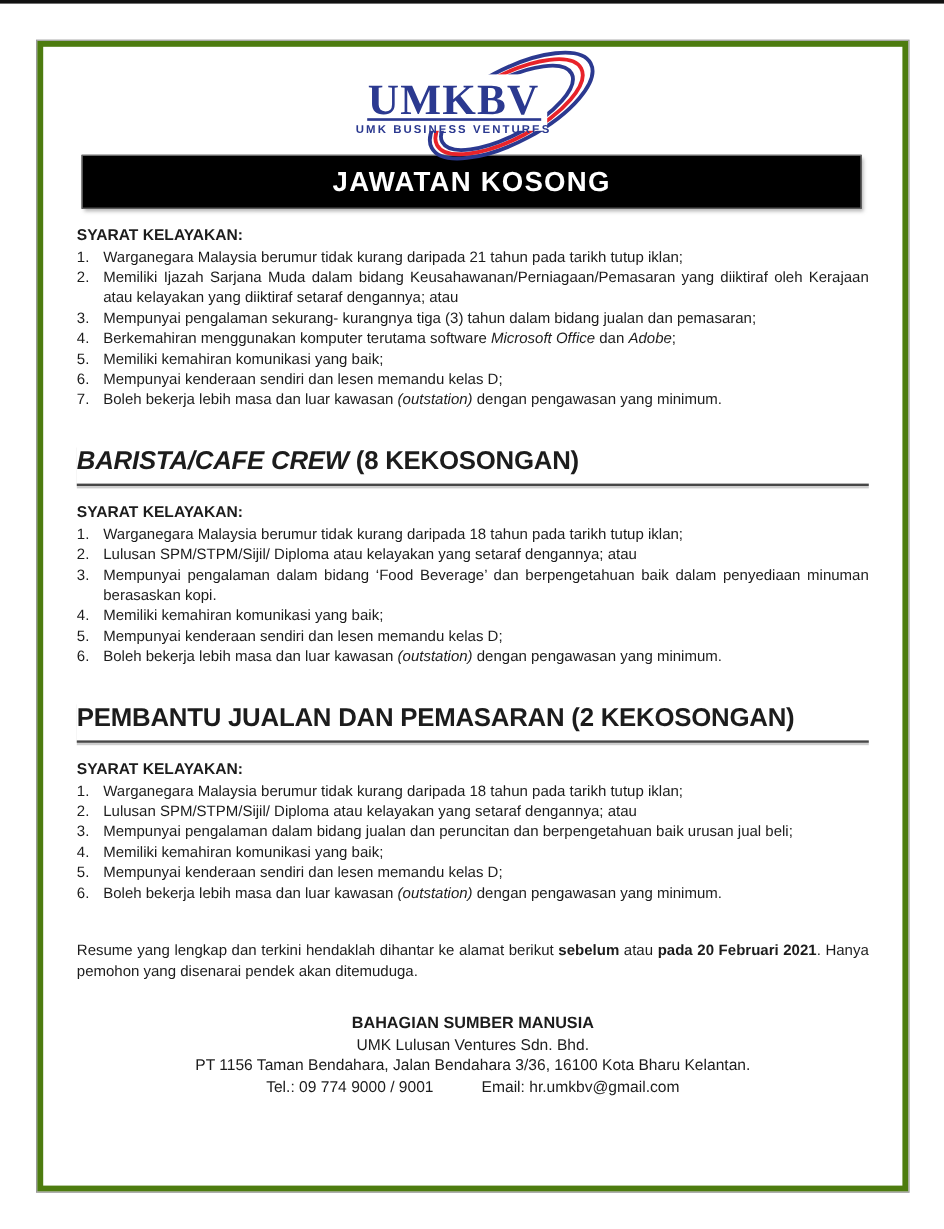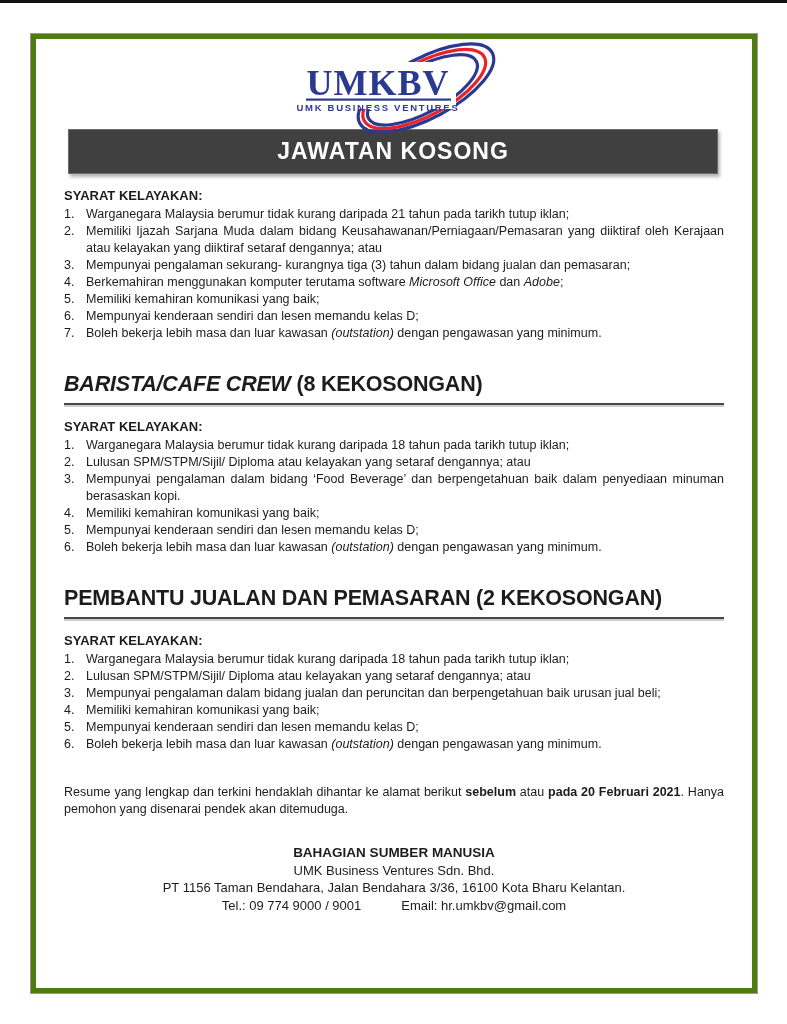--- a/index.html
+++ b/index.html
@@ -27,21 +27,21 @@
     position: absolute; left: 0; top: 0; right: 0; bottom: 0;
     padding: 0 28px;
   }
   
   .logo-wrap { margin-top: 13px; text-align: center; height: 74px; }
   .logo-wrap svg { overflow: visible; }
   
   .banner {
     margin: 3px 6px 0 4px;
     height: 43px;
-    background: #404040;
+    background: #000000;
     border: 1px solid #6b6b6b;
     box-shadow: 2px 3px 3px rgba(110,110,110,0.5);
     display: flex; align-items: center; justify-content: center;
   }
   .banner-title {
     color: #ffffff; font-weight: bold; font-size: 23px; letter-spacing: 1px;
   }
   
   .job-title {
     margin: 29px 0 0 0;
@@ -190,21 +190,21 @@
               <div class="item-text"><span>Boleh bekerja lebih masa dan luar kawasan </span><i>(outstation)</i><span> dengan pengawasan yang minimum.</span></div>
             </li>
           </ol>
         </section>
       </div>
 
     <p class="closing"><span>Resume yang lengkap dan terkini hendaklah dihantar ke alamat berikut </span><b>sebelum</b><span> atau </span><b>pada 20 Februari 2021</b><span>. Hanya pemohon yang disenarai pendek akan ditemuduga.</span></p>
 
     <div class="contact">
       <div class="contact-dept">BAHAGIAN SUMBER MANUSIA</div>
-      <div>UMK Business Ventures Sdn. Bhd.</div>
+      <div>UMK Lulusan Ventures Sdn. Bhd.</div>
       <div>PT 1156 Taman Bendahara, Jalan Bendahara 3/36, 16100 Kota Bharu Kelantan.</div>
       <div class="contact-split">
         <span>Tel.: 09 774 9000 / 9001</span>
         <span>Email: hr.umkbv@gmail.com</span>
       </div>
     </div>
 
   </div>
 </div>
 

